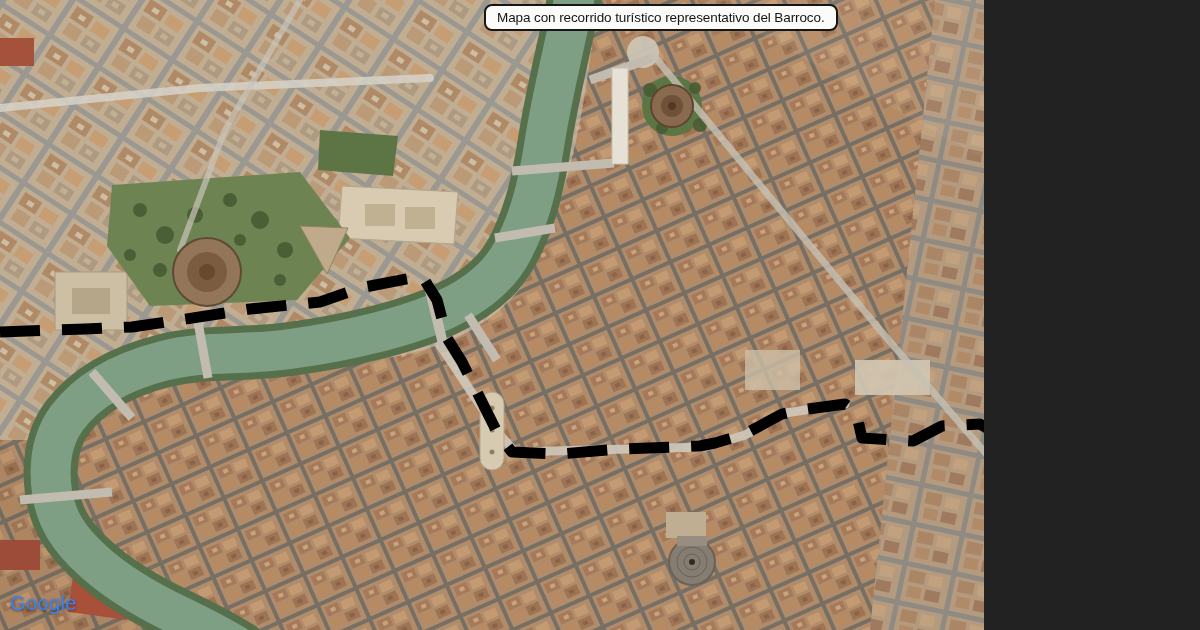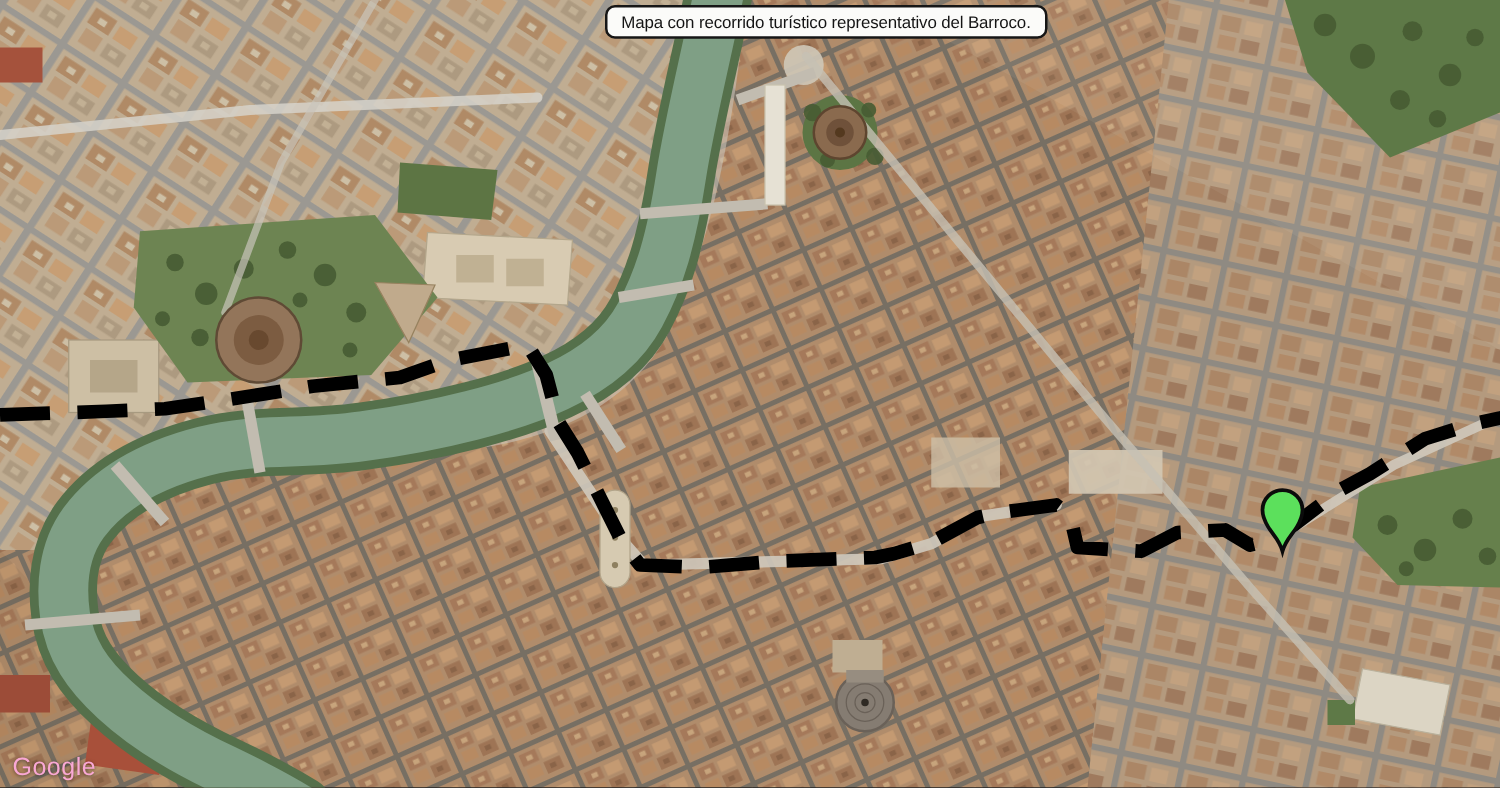--- a/index.html
+++ b/index.html
@@ -1,29 +1,29 @@
 <!DOCTYPE html>
 <html><head>
 <meta charset="utf-8">
 <style>
   html,body{margin:0;padding:0;background:#222;}
   .stage{
-    position:relative;width:1200px;height:630px;overflow:hidden;
+    position:relative;width:984px;height:630px;overflow:hidden;
     font-family:"Liberation Sans",sans-serif;
   }
   .stage svg.map{position:absolute;left:0;top:0;width:1200px;height:630px;display:block;}
   .title-box{
     position:absolute;left:484px;top:4px;
     background:#fbfbf9;border:2px solid #161616;border-radius:8px;
     padding:4px 11px;white-space:nowrap;
     font-size:13.5px;letter-spacing:-0.1px;color:#141414;
   }
   .google-logo{
-    position:absolute;left:10px;bottom:4px;
-    color:#f9a8d4;font-size:20px;font-weight:500;letter-spacing:0.4px;
+    position:absolute;left:10px;bottom:15px;
+    color:#3b82f6;font-size:20px;font-weight:500;letter-spacing:0.4px;
     text-shadow:0 1px 3px rgba(0,0,0,0.5);
     user-select:none;
   }
   .attribution{
     position:absolute;right:0;bottom:0;
     background:rgba(255,255,255,0.82);
     color:#2c2c2c;font-size:11px;line-height:17px;height:17px;
     padding:0 6px;white-space:nowrap;
   }
 </style>

